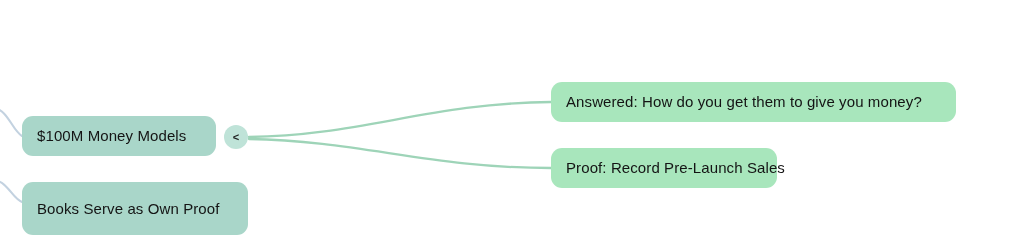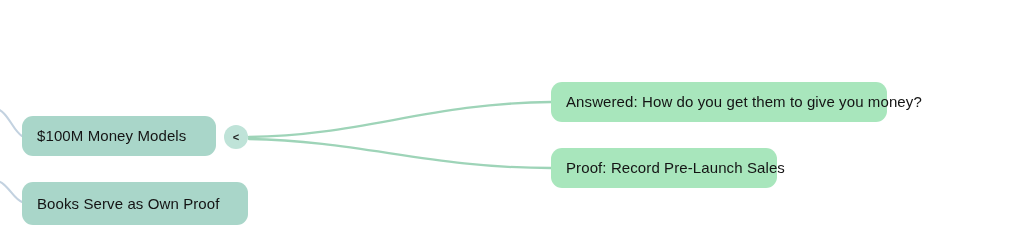--- a/index.html
+++ b/index.html
@@ -57,27 +57,27 @@
     left: 22px;
     top: 116px;
     width: 194px;
     height: 40px;
   }
 
   #node-books-proof {
     left: 22px;
     top: 182px;
     width: 226px;
-    height: 43px;
+    height: 53px;
   }
 
   #node-answered {
     left: 551px;
     top: 82px;
-    width: 336px;
+    width: 405px;
     height: 40px;
   }
 
   #node-proof-sales {
     left: 551px;
     top: 148px;
     width: 226px;
     height: 40px;
   }
 

